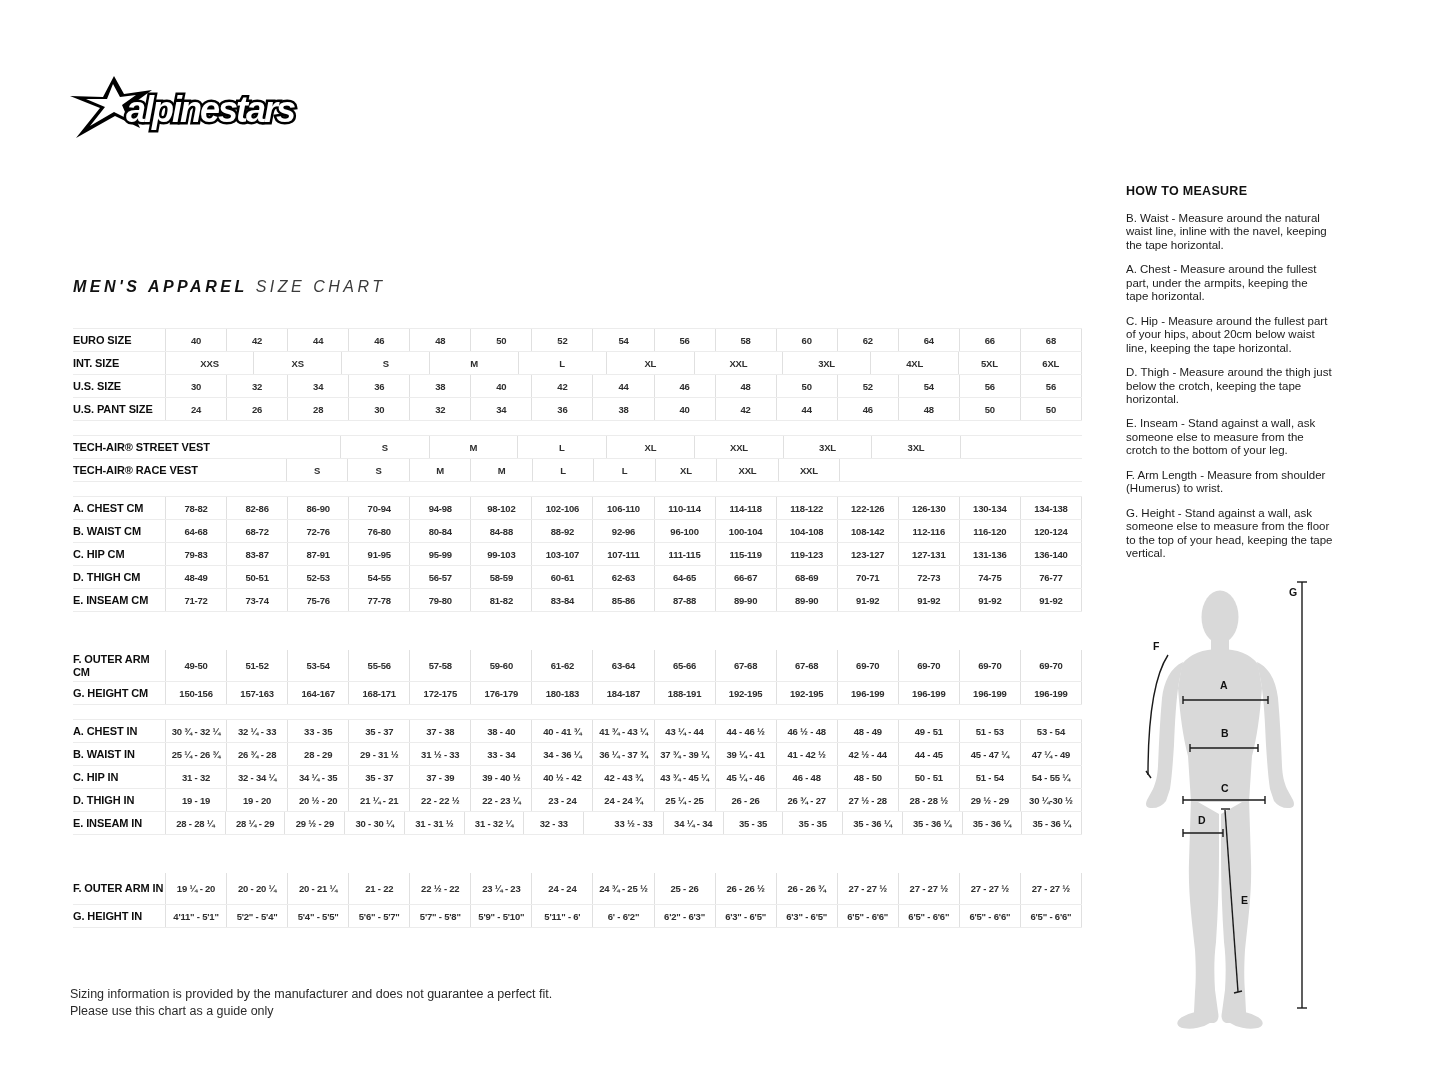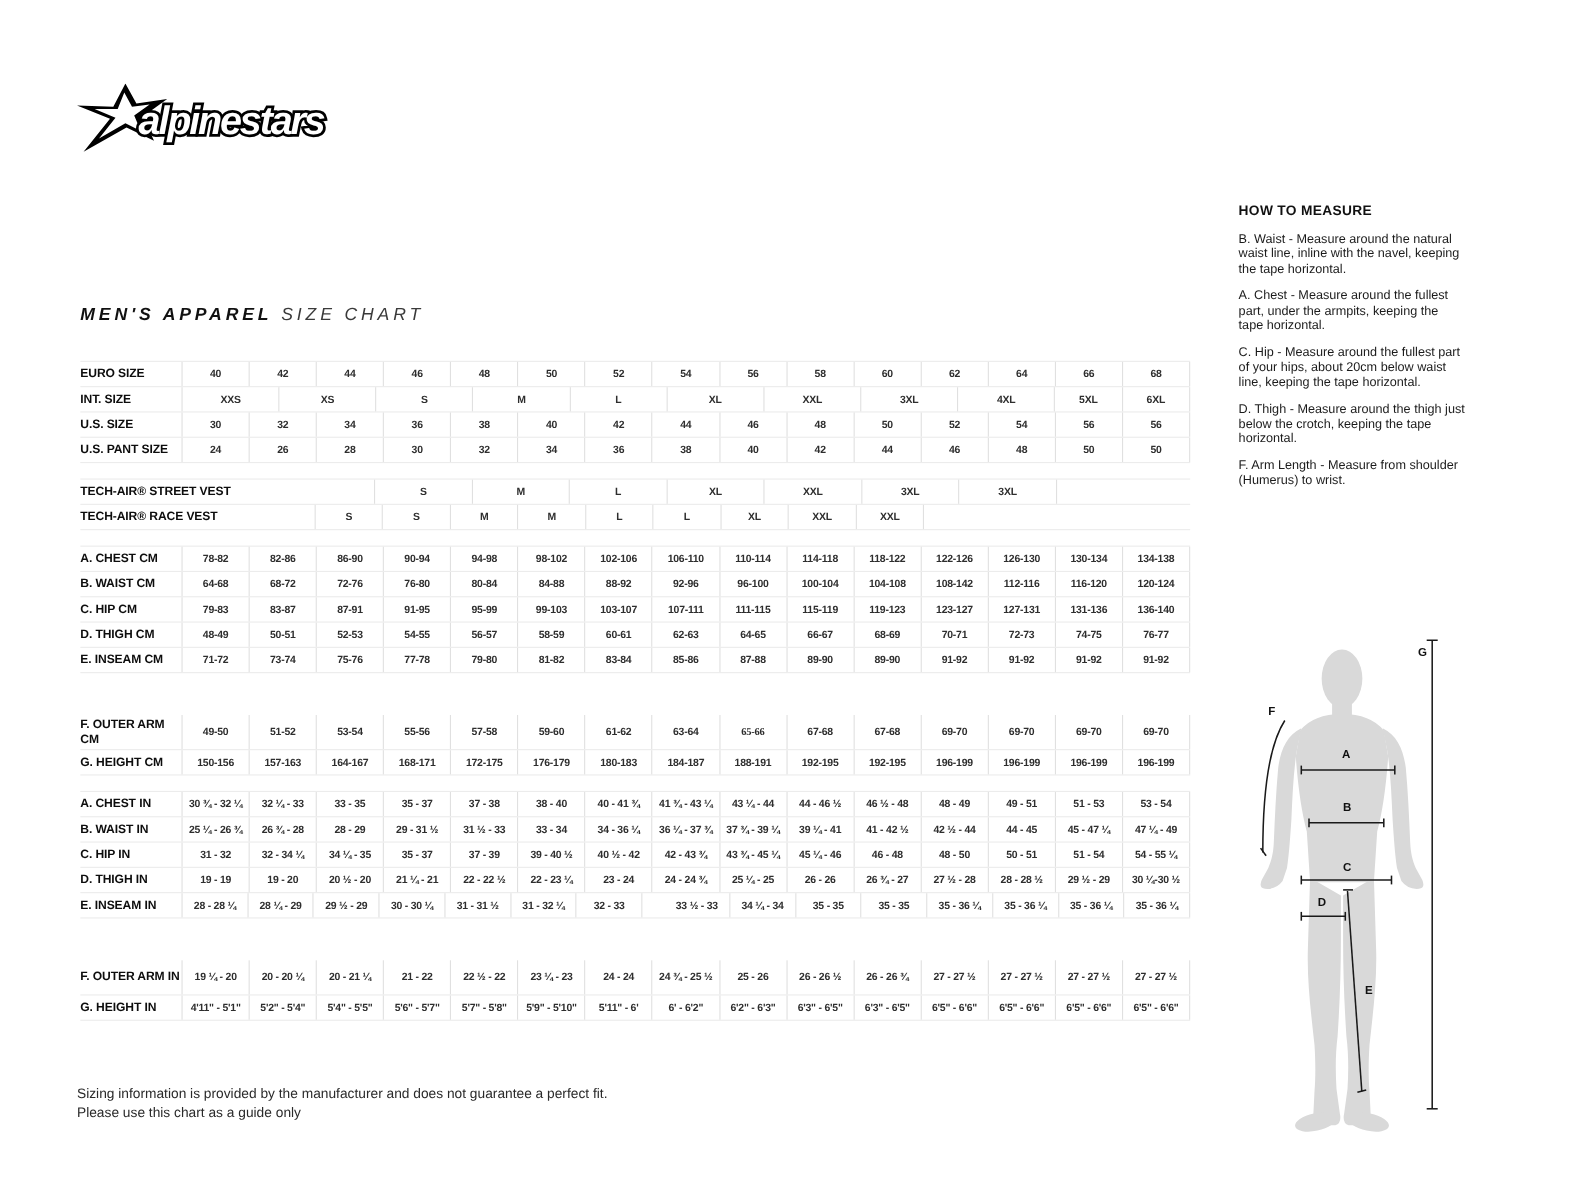--- a/index.html
+++ b/index.html
@@ -142,21 +142,21 @@
       <div class="cell bd" style="flex-grow: 1;">XL</div>
       <div class="cell bd" style="flex-grow: 1;">XXL</div>
       <div class="cell bd bdr" style="flex-grow: 1;">XXL</div>
       <div class="cell" style="flex-grow: 4;"></div>
     </div>
     <div class="trow gap">
       <div class="lbl">A. CHEST CM</div>
       <div class="cell bd" style="flex-grow: 1;">78-82</div>
       <div class="cell bd" style="flex-grow: 1;">82-86</div>
       <div class="cell bd" style="flex-grow: 1;">86-90</div>
-      <div class="cell bd" style="flex-grow: 1;">90-94</div>
+      <div class="cell bd" style="flex-grow: 1;">70-94</div>
       <div class="cell bd" style="flex-grow: 1;">94-98</div>
       <div class="cell bd" style="flex-grow: 1;">98-102</div>
       <div class="cell bd" style="flex-grow: 1;">102-106</div>
       <div class="cell bd" style="flex-grow: 1;">106-110</div>
       <div class="cell bd" style="flex-grow: 1;">110-114</div>
       <div class="cell bd" style="flex-grow: 1;">114-118</div>
       <div class="cell bd" style="flex-grow: 1;">118-122</div>
       <div class="cell bd" style="flex-grow: 1;">122-126</div>
       <div class="cell bd" style="flex-grow: 1;">126-130</div>
       <div class="cell bd" style="flex-grow: 1;">130-134</div>
@@ -237,21 +237,21 @@
     <div class="trow tall wrap">
       <div class="lbl">F. OUTER ARM CM</div>
       <div class="cell bd" style="flex-grow: 1;">49-50</div>
       <div class="cell bd" style="flex-grow: 1;">51-52</div>
       <div class="cell bd" style="flex-grow: 1;">53-54</div>
       <div class="cell bd" style="flex-grow: 1;">55-56</div>
       <div class="cell bd" style="flex-grow: 1;">57-58</div>
       <div class="cell bd" style="flex-grow: 1;">59-60</div>
       <div class="cell bd" style="flex-grow: 1;">61-62</div>
       <div class="cell bd" style="flex-grow: 1;">63-64</div>
-      <div class="cell bd" style="flex-grow: 1; font-family: Liberation Serif, serif;">65-66</div>
+      <div class="cell bd" style="flex-grow: 1;">65-66</div>
       <div class="cell bd" style="flex-grow: 1;">67-68</div>
       <div class="cell bd" style="flex-grow: 1;">67-68</div>
       <div class="cell bd" style="flex-grow: 1;">69-70</div>
       <div class="cell bd" style="flex-grow: 1;">69-70</div>
       <div class="cell bd" style="flex-grow: 1;">69-70</div>
       <div class="cell bd bdr" style="flex-grow: 1;">69-70</div>
     </div>
     <div class="trow">
       <div class="lbl">G. HEIGHT CM</div>
       <div class="cell bd" style="flex-grow: 1;">150-156</div>
@@ -398,21 +398,23 @@
     </div>
   </div>
 
 <div class="measure">
   <h3>HOW TO MEASURE</h3>
   <div>
       <p>B. Waist - Measure around the natural waist line, inline with the navel, keeping the tape horizontal.</p>
       <p>A. Chest - Measure around the fullest part, under the armpits, keeping the tape horizontal.</p>
       <p>C. Hip - Measure around the fullest part of your hips, about 20cm below waist line, keeping the tape horizontal.</p>
       <p>D. Thigh - Measure around the thigh just below the crotch, keeping the tape horizontal.</p>
+      <p>E. Inseam - Stand against a wall, ask someone else to measure from the crotch to the bottom of your leg.</p>
       <p>F. Arm Length - Measure from shoulder (Humerus) to wrist.</p>
+      <p>G. Height - Stand against a wall, ask someone else to measure from the floor to the top of your head, keeping the tape vertical.</p>
     </div>
 </div>
 
 <div class="figure">
   <svg width="305" height="460" viewBox="0 0 305 460">
     <g fill="#d9d9d9">
       <ellipse cx="80" cy="47" rx="18.5" ry="26.5"></ellipse>
       <rect x="71" y="62" width="18" height="20"></rect>
       <path d="M 42,94 Q 54,79 80,79 Q 106,79 118,94 L 122,118 Q 119,160 112,186 L 109,232 L 51,232 L 48,186 Q 41,160 38,118 Z"></path>
       <path d="M 43,92 C 30,98 24,112 22,128 C 20,150 19,172 18,196 C 17.5,206 16,212 13,219 L 7,230 Q 4,237 10,238 Q 20,239 26,231 L 30,219 C 32,206 33,190 34,175 C 35,152 36,130 39,112 Z"></path>

